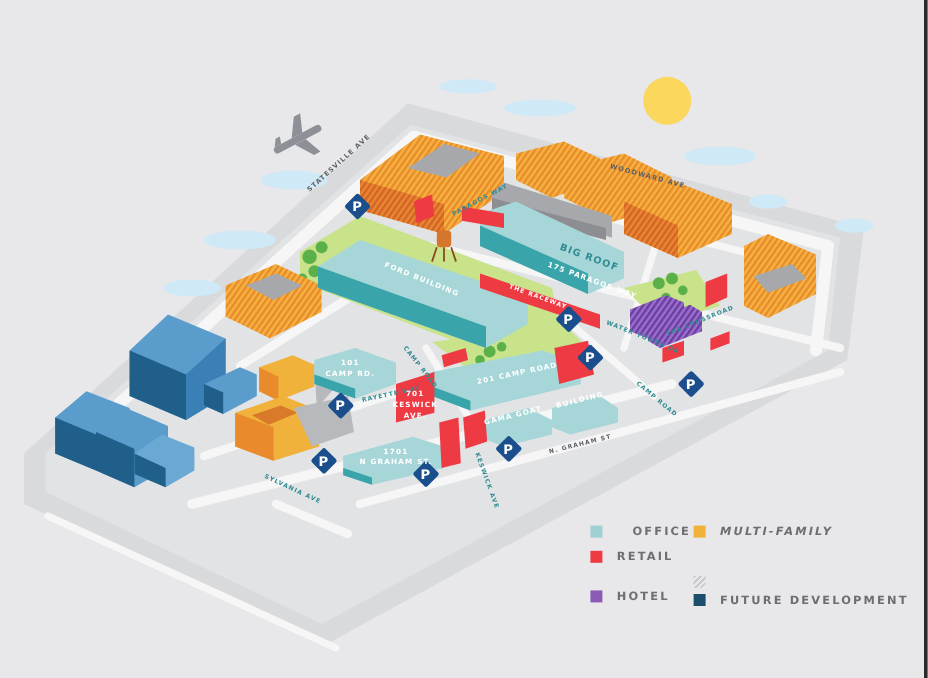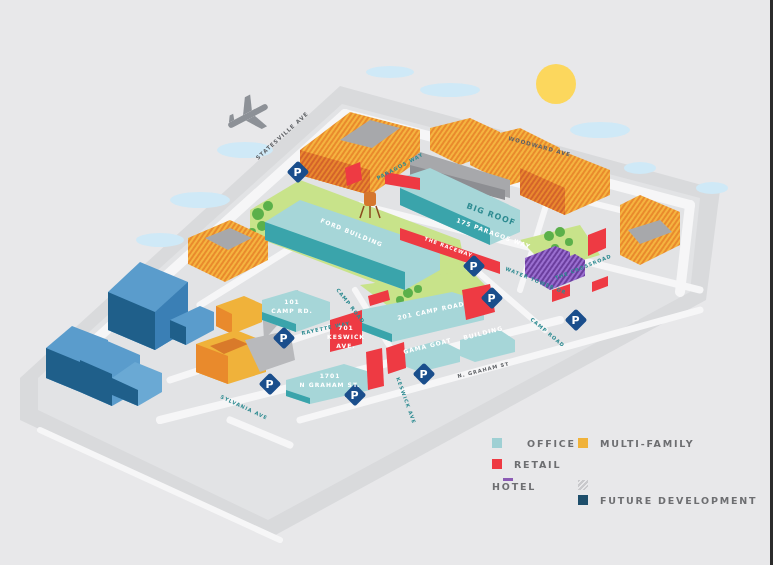--- a/index.html
+++ b/index.html
@@ -243,25 +243,25 @@
 
 <div class="legend">
   <div class="lg-item" style="left:0;top:0;gap:13px;">
     <span class="sw" style="background:#9fd0d4"></span>
     <span class="lg-text">OFFICE</span>
   </div>
   <div class="lg-item" style="left:0;top:21px;justify-content:space-between;">
     <span class="sw" style="background:#ee3a43"></span>
     <span class="lg-text">RETAIL</span>
   </div>
-  <div class="lg-item" style="left:0;top:42px;flex-direction:column;">
+  <div class="lg-item" style="left:0;top:54px;">
     <span class="sw" style="background:#8c5bb5"></span>
     <span class="lg-text">HOTEL</span>
   </div>
-  <div class="lg-item" style="left:86px;top:0;">
+  <div class="lg-item" style="left:86px;top:0;font-style:italic;">
     <span class="sw" style="background:#f0b23a"></span>
     <span class="lg-text">MULTI-FAMILY</span>
   </div>
   <div class="lg-item" style="left:86px;top:21px;margin-top:36px;">
     <span class="sw" style="background:#1d4e6b"></span>
     <span class="lg-text">FUTURE DEVELOPMENT</span>
   </div>
   <div class="lg-item" style="left:86px;top:42px;">
     <span class="sw hatch"></span>
   </div>

